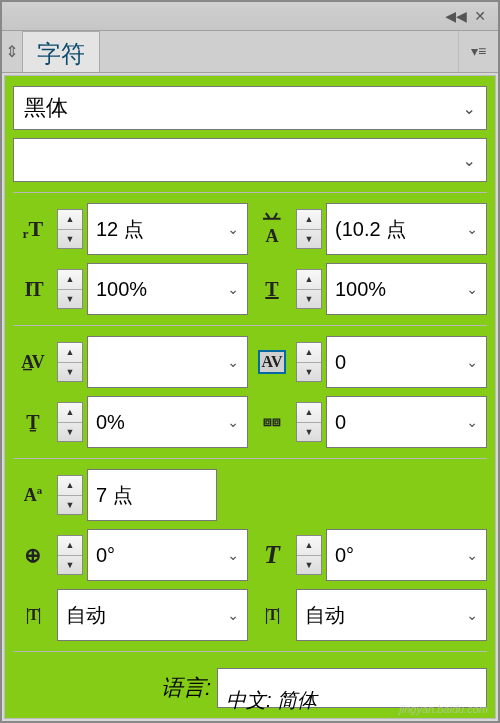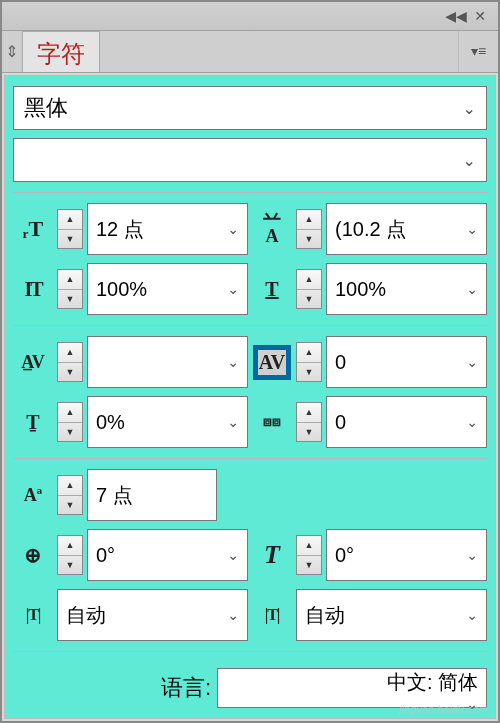--- a/index.html
+++ b/index.html
@@ -39,32 +39,32 @@
     display: flex; align-items: center; justify-content: center;
     color: #666; font-size: 16px;
   }
   .tab {
     background: #e4e4e4;
     border: 1px solid #aaa;
     border-bottom: none;
     padding: 4px 14px 0 14px;
     display: flex; align-items: center;
     font-size: 24px;
-    color: #b91c1c;
+    color: #0c4a6e;
   }
   .tabmenu {
     margin-left: auto;
     width: 40px;
     display: flex; align-items: center; justify-content: center;
     color: #555; font-size: 14px;
     border-left: 1px solid #bcbcbc;
   }
   .content {
     flex: 1;
-    background: #5eead4;
+    background: #84cc16;
     border: 1px solid #bbb;
     margin: 2px;
     padding: 10px 8px;
     display: flex; flex-direction: column;
     gap: 10px;
   }
   .section {
     border-bottom: 1px solid #b8b8b8;
     padding-bottom: 10px;
     display: flex; flex-direction: column;
@@ -115,47 +115,48 @@
     display: flex; align-items: center;
     padding: 0 8px;
     font-size: 20px;
     flex: 1; min-width: 0;
   }
   .numbox .chev { margin-left: auto; color: #555; font-size: 14px; }
   .langrow {
     display: flex; align-items: center; justify-content: flex-end;
     gap: 6px;
     padding-top: 6px;
+    font-style: italic;
   }
   .langlabel { font-size: 22px; }
   .langbox {
     width: 270px; height: 40px;
     background: #fff;
     border: 1px solid #777;
-    display: flex; align-items: flex-end;
-    padding: 0 8px;
+    display: flex; align-items: flex-start;
+    padding: 18px 8px;
     font-size: 20px;
     flex-direction: column;
   }
   .langbox .chev { margin-left: auto; color: #555; font-size: 14px; }
   .watermark {
     position: absolute;
     right: 12px; bottom: 8px;
     color: rgba(200,200,200,0.6);
     font-size: 11px;
     font-style: italic;
     pointer-events: none;
   }
   
   .ic-fontsize::before { content: "ᵣT"; font-size: 22px; }
   .ic-leading { font-size: 18px; line-height: 14px; text-align: center; }
   .ic-vscale::before { content: "IT"; letter-spacing: -2px; }
   .ic-hscale::before { content: "T"; text-decoration: underline; font-weight: 900; }
   .ic-kern::before { content: "A̲V"; font-size: 18px; }
-  .ic-track { font-size: 20px; background:#d0d0d0; padding:1px 1px; border:5px solid #0369a1;}
+  .ic-track { font-size: 16px; background:#d0d0d0; padding:1px 1px; border:2px solid #0369a1;}
   .ic-baseline::before { content: "Ṯ"; font-size: 20px; }
   .ic-baseline2 { font-size: 14px; }
   .ic-supersub::before { content: "Aª"; font-size: 18px; }
   .ic-rot::before { content: "⊕"; font-size: 20px; }
   .ic-ital { font-style: italic; font-family: "Times New Roman"; font-size: 26px; }
   .ic-box::before { content: "|T|"; font-size: 16px; letter-spacing:-1px; }
 </style>
 </head>
 <body>
 

